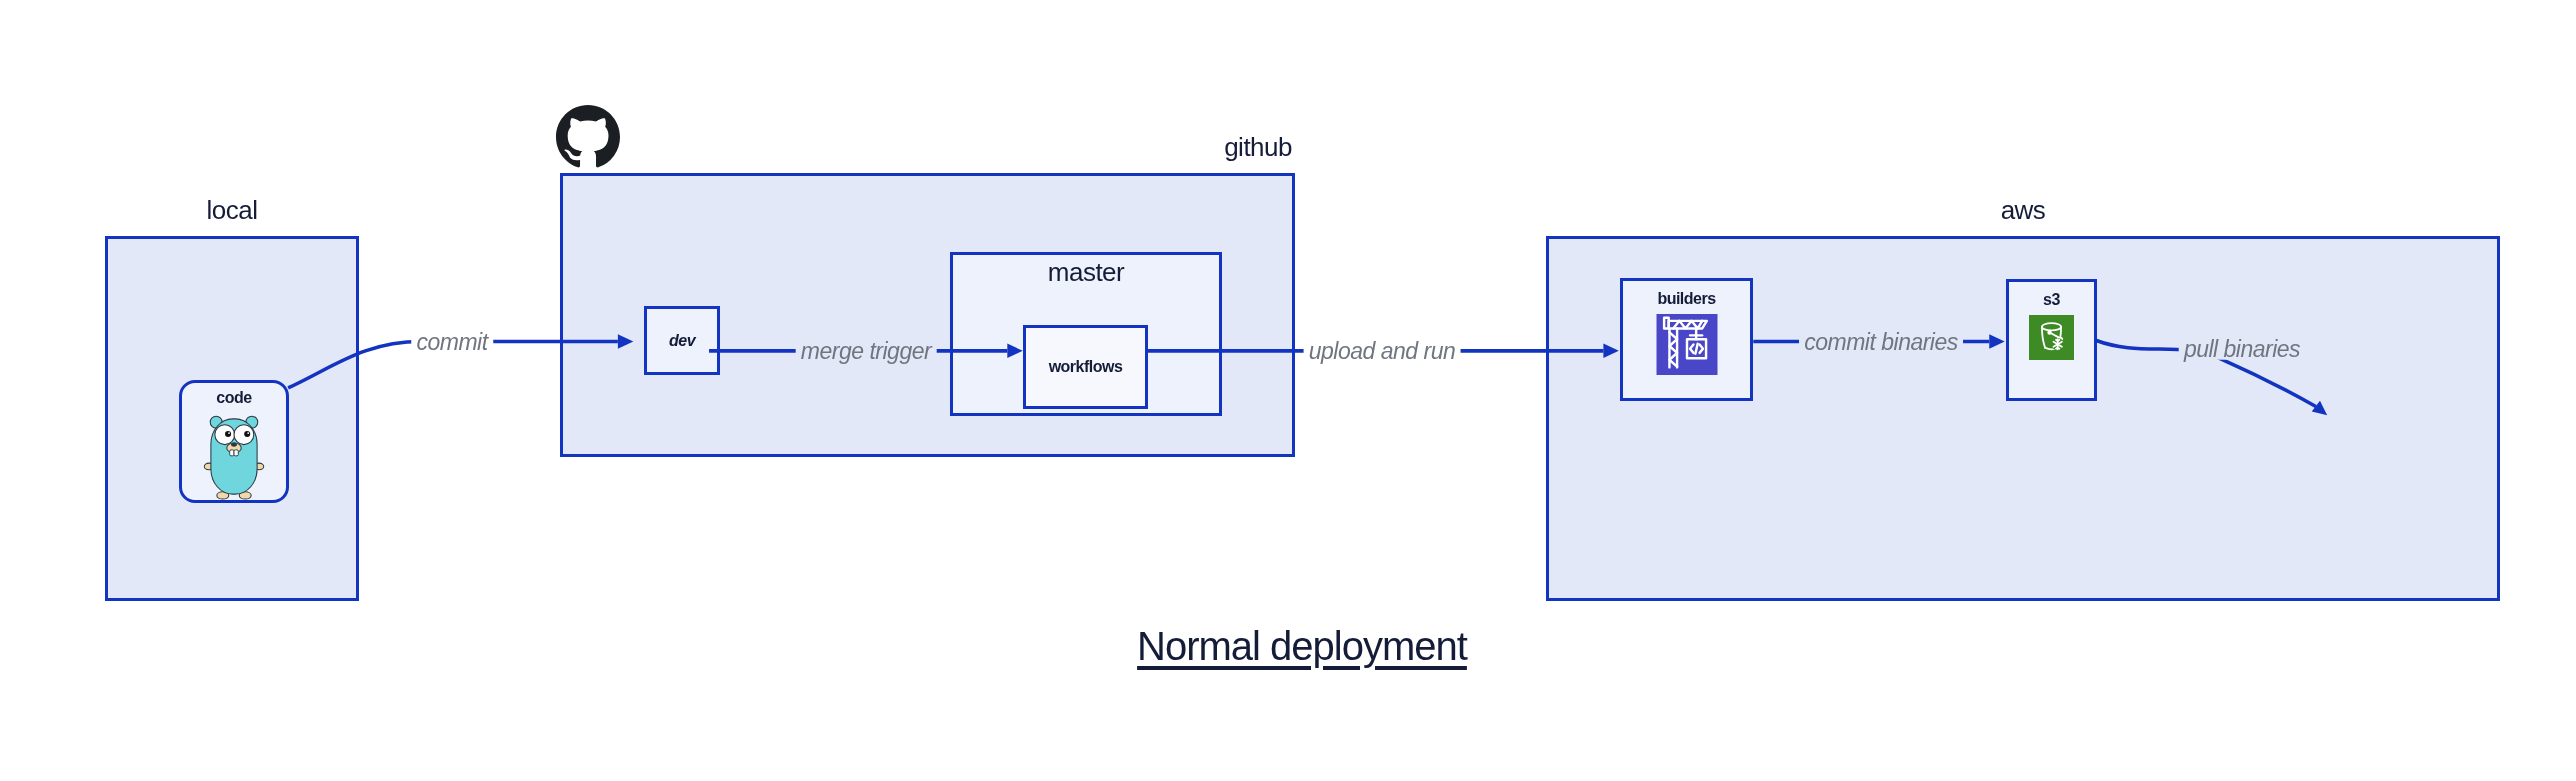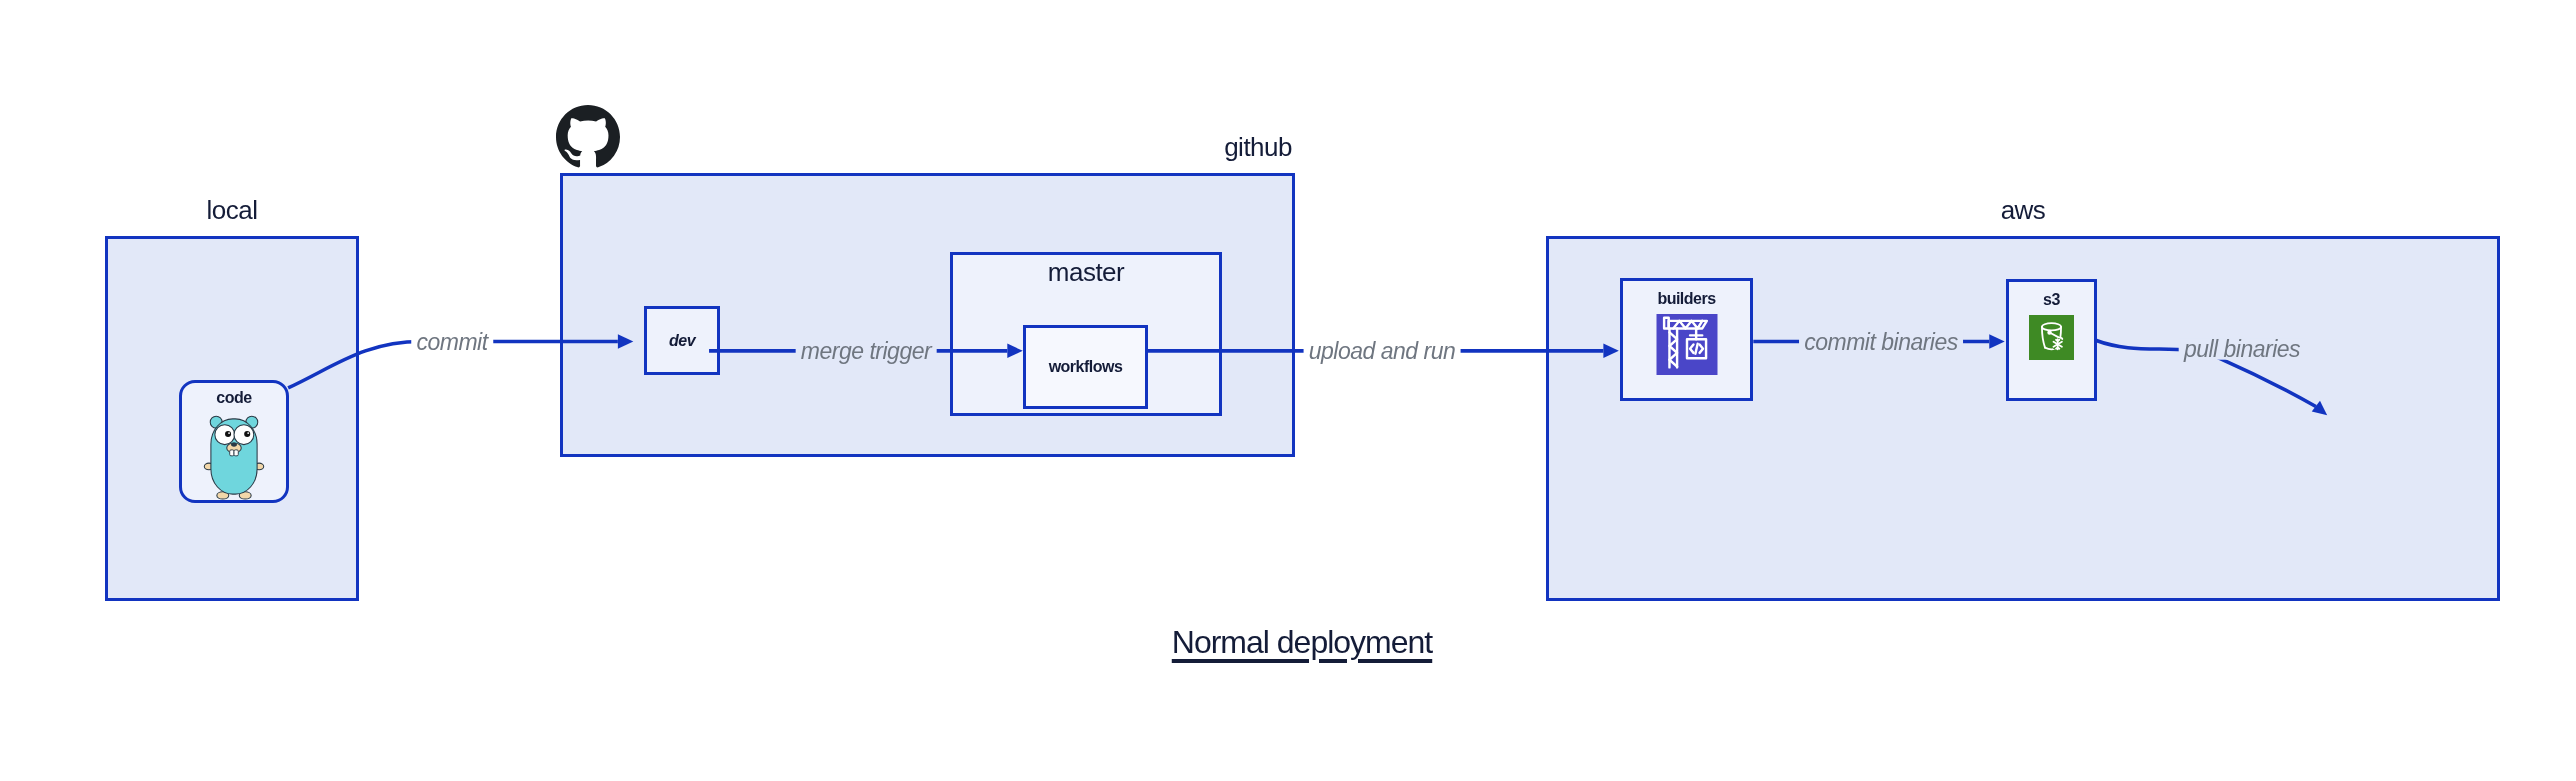--- a/index.html
+++ b/index.html
@@ -26,21 +26,21 @@
   .bg-white{background:#ffffff;} .bg-group{background:var(--c-groupFill);}
   #edges{position:absolute;left:0;top:0;z-index:5;pointer-events:none;}
   #edges .stroke{fill:none;stroke:var(--c-arrow);stroke-width:7px;}
   #edges .head{fill:var(--c-arrow);stroke:none;}
   .icon-tile{margin-top:5.2px;display:block;}
   #octocat{position:absolute;left:556px;top:105px;z-index:4;}
   #octocat path{fill:var(--c-octocat);}
   .tile-builders{fill:var(--c-builders);} .tile-s3{fill:var(--c-s3);} .tile-ec2{fill:var(--c-ec2);}
   .glyph{stroke:#ffffff;stroke-width:3.2;fill:none;stroke-linecap:round;stroke-linejoin:round;}
   #title{position:absolute;left:0;top:624px;width:100%;text-align:center;z-index:7;}
-  #title span{color:var(--c-textDark);font-size:32px;letter-spacing:-1px;
+  #title span{color:var(--c-textDark);font-size:40px;letter-spacing:-1px;
     text-decoration:underline;text-decoration-thickness:3.6px;text-underline-offset:6.2px;}
   
   #box-local{left:105px;top:236px;width:254px;height:365px;}
   #box-github{left:560px;top:173px;width:735px;height:284px;}
   #box-master{left:950px;top:252px;width:272px;height:164px;background:var(--c-nodeFill);}
   #box-aws{left:1546px;top:236px;width:954px;height:365px;}
   #label-local{left:105px;top:195px;width:254px;text-align:center;}
   #label-github{left:560px;top:132px;width:732px;text-align:right;}
   #label-master{left:950px;top:211px;width:272px;text-align:center;margin-top:46px;}
   #label-aws{left:1546px;top:195px;width:954px;text-align:center;}

